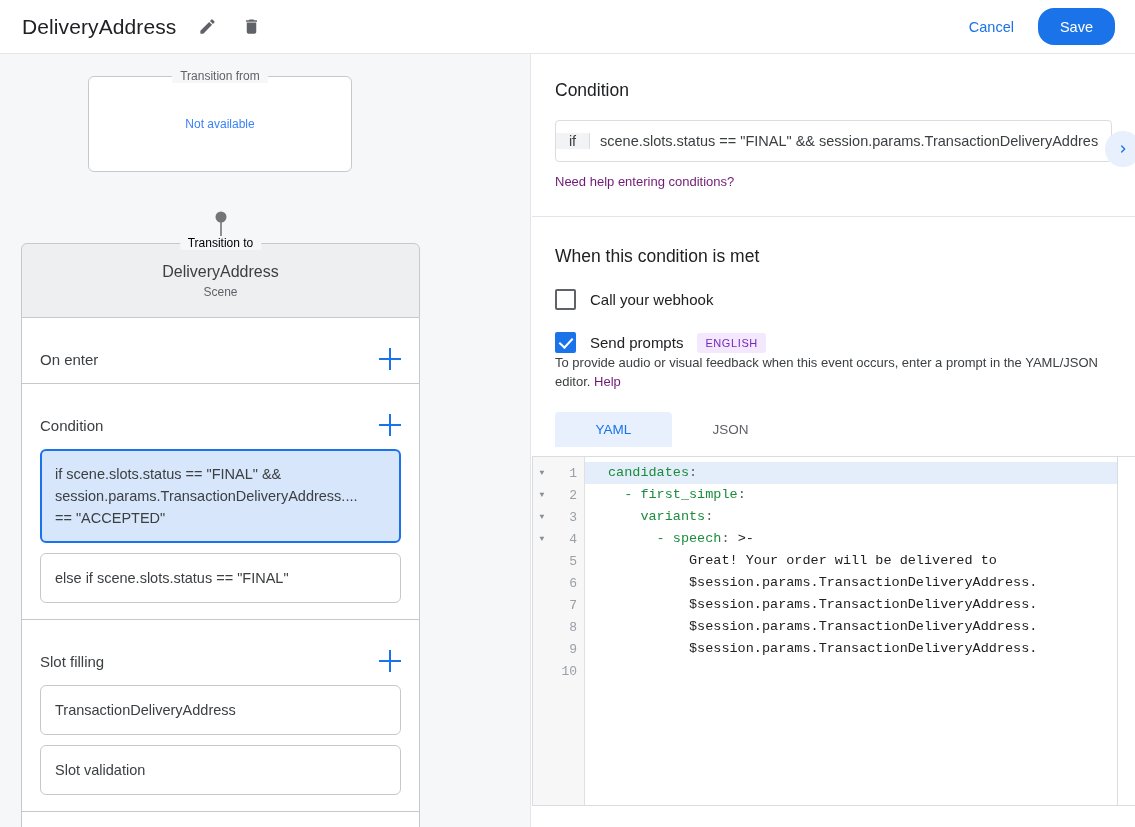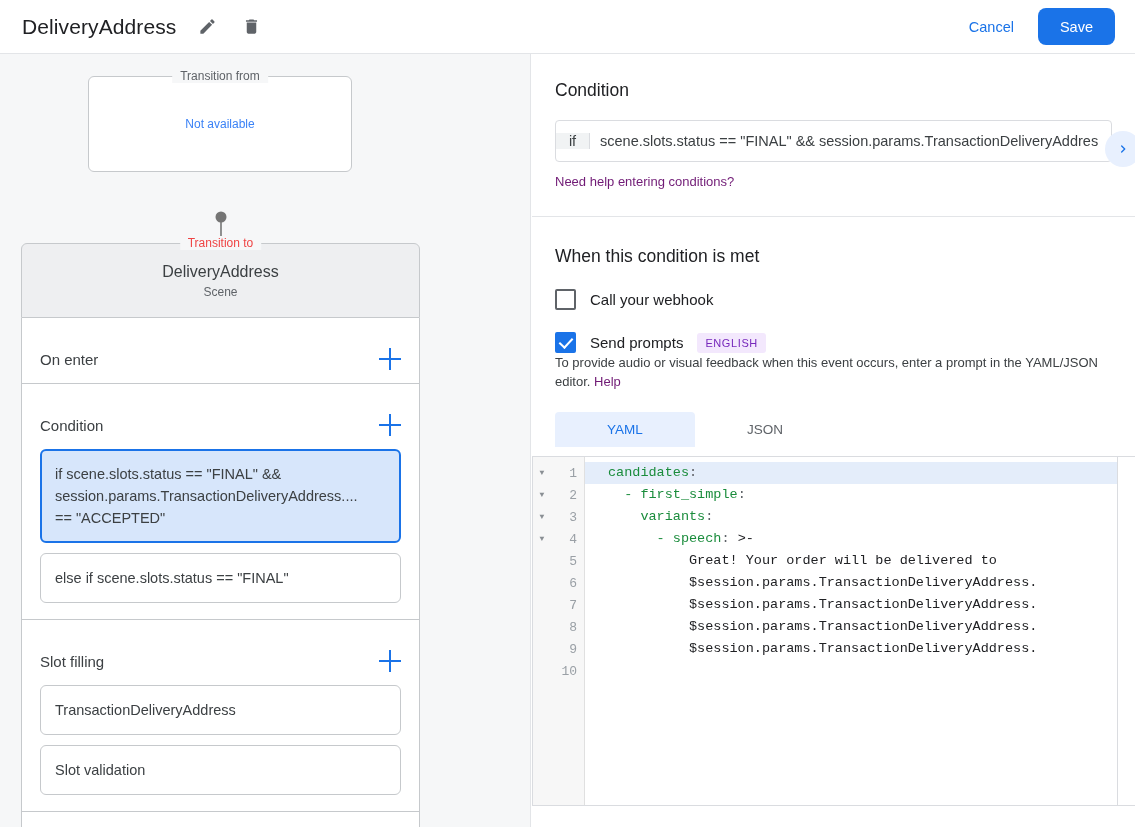--- a/index.html
+++ b/index.html
@@ -34,21 +34,21 @@
   .btn-cancel {
     color: #1a73e8; font-size: 14.5px; font-weight: 500;
     background: none; border: none; cursor: pointer;
     padding: 8px 12px; border-radius: 4px;
     font-family: "Liberation Sans", sans-serif;
   }
   .btn-save {
     margin-left: 12px; margin-right: 20px;
     background: #1a73e8; color: #fff;
     font-size: 14.5px; font-weight: 500;
-    border: none; border-radius: 8px;
+    border: none; border-radius: 16px;
     padding: 0 22px; height: 37px; cursor: pointer;
     font-family: "Liberation Sans", sans-serif;
   }
 
   
   .body-row { position: absolute; left: 0; top: 54px; width: 1135px; height: 773px; }
 
   
   .left-panel {
     position: absolute; left: 0; top: 0; width: 531px; height: 773px;
@@ -85,21 +85,21 @@
     background: #eeeff1;
     border: 1px solid #c6c9cc;
     border-radius: 6px 6px 0 0;
     height: 75px;
     display: flex; flex-direction: column; align-items: center; justify-content: center;
     position: relative;
   }
   .node-to-legend {
     position: absolute; top: -8px; left: 50%; transform: translateX(-50%);
     background: #f6f7f8; padding: 0 8px;
-    font-size: 12px; color: #ef4444;
+    font-size: 12px; color: #000000;
   }
   .node-to-title { font-size: 16px; color: #3c4043; }
   .node-to-sub { font-size: 12px; color: #5f6368; margin-top: 4px; }
 
   .section {
     border: 1px solid #c6c9cc; border-top: none;
     background: #fff;
     padding: 17px 18px 0 18px;
   }
   .section:last-child { border-radius: 0 0 6px 6px; }
@@ -205,21 +205,21 @@
     font-size: 11px; letter-spacing: 0.6px;
     padding: 4px 8px; border-radius: 3px; font-weight: 500;
   }
   .desc {
     font-size: 13px; color: #3c4043; line-height: 19px;
     max-width: 560px;
   }
 
   .tabs { display: flex; margin-top: 21px; }
   .tab {
-    width: 140px; height: 35px;
+    width: 117px; height: 35px;
     display: flex; align-items: center; justify-content: center;
     font-size: 13.5px; font-weight: 500; cursor: pointer;
     color: #5f6368; border-radius: 4px 4px 0 0;
   }
   .tab.active { background: #e8f0fe; color: #1a73e8; }
 
   .editor {
     margin-top: 9px;
     border: 1px solid #dadce0;
     border-left: none; border-right: none;

